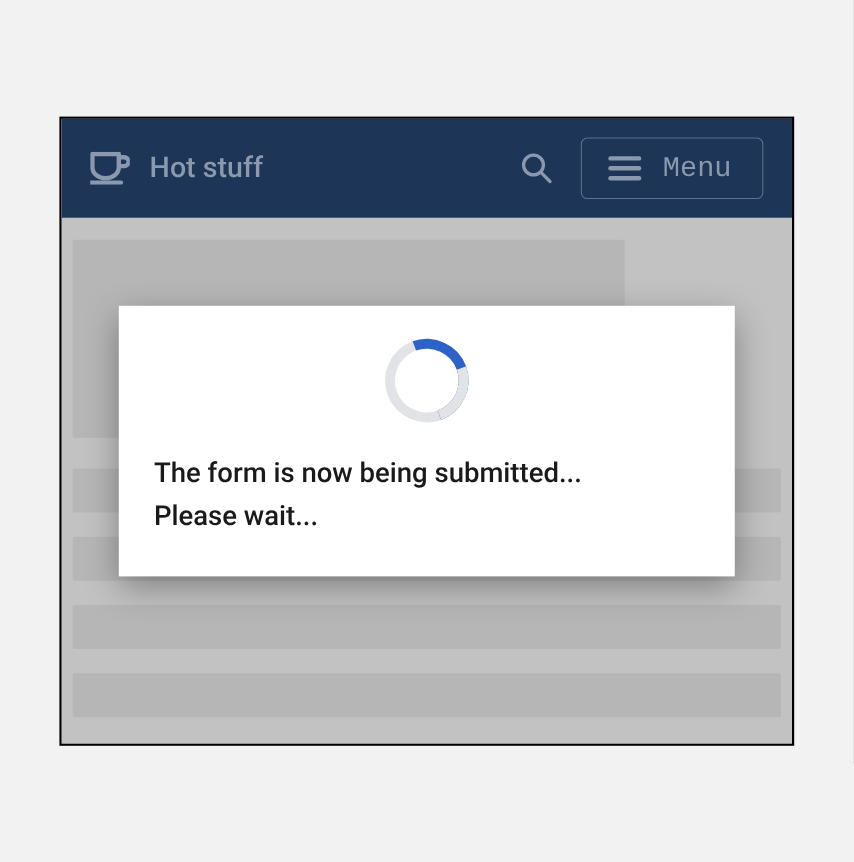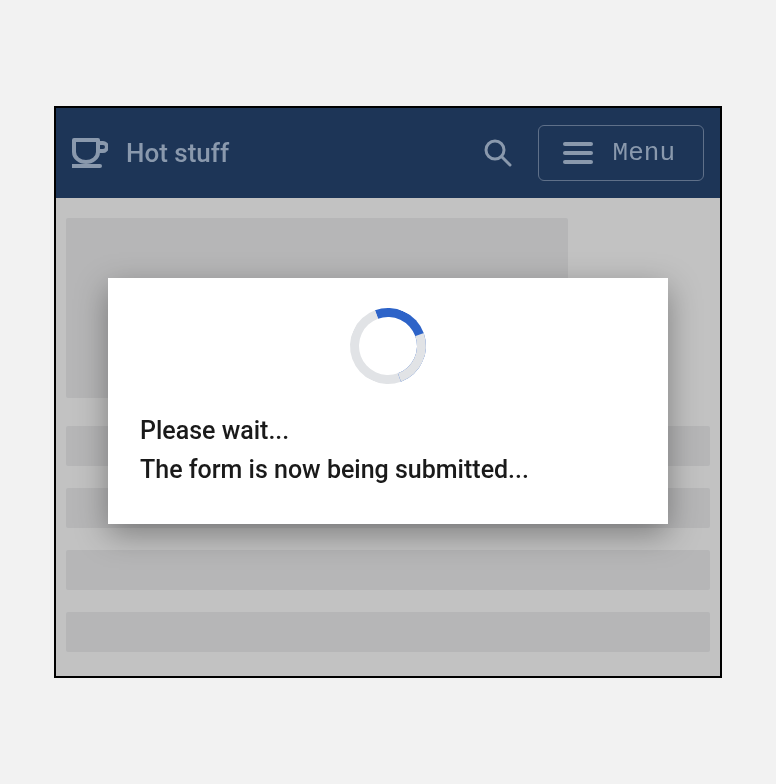--- a/index.html
+++ b/index.html
@@ -18,21 +18,21 @@
     border: 2px solid #000;
     background: #fff;
     position: relative;
     overflow: hidden;
   }
   .topbar {
     background: #1d3557;
     height: 90px;
     display: flex;
     align-items: center;
-    padding: 0 16px;
+    padding: 0 26px;
     gap: 20px;
   }
   .brand {
     display: flex;
     align-items: center;
     gap: 18px;
     color: #8a99ad;
   }
   .brand-text {
     font-size: 26px;
@@ -182,17 +182,17 @@
     <div class="skeleton-bar"></div>
     <div class="skeleton-bar"></div>
   </div>
 
   <div class="overlay"></div>
 
   <div class="modal">
     <div class="spinner-wrap">
       <div class="spinner"></div>
     </div>
+    <div class="modal-text">The form is now being submitted...</div>
     <div class="modal-text">Please wait...</div>
-    <div class="modal-text">The form is now being submitted...</div>
   </div>
 
 </div>
 
 </body></html>

